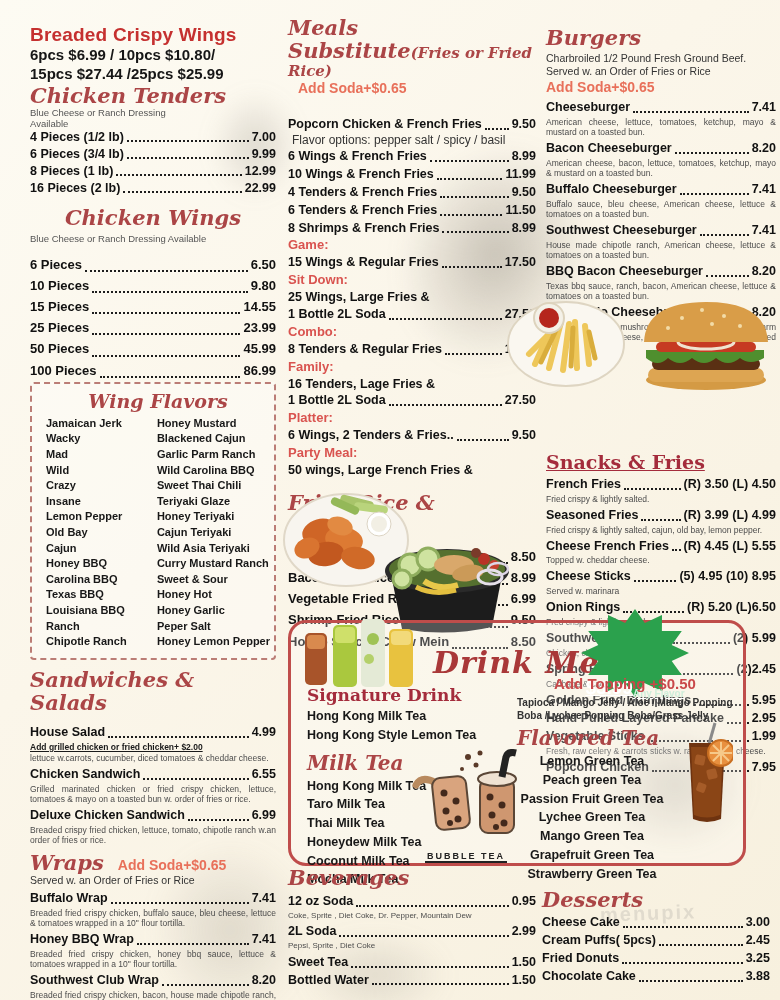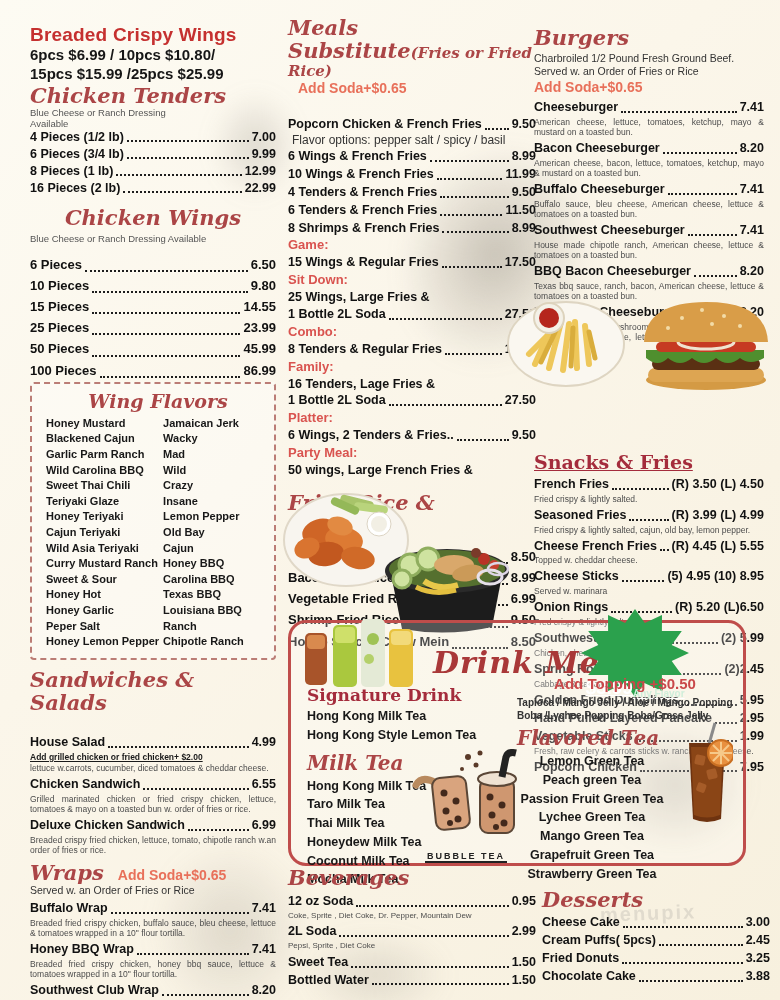--- a/index.html
+++ b/index.html
@@ -9,21 +9,21 @@
   .blob{position:absolute;border-radius:50%;filter:blur(10px);pointer-events:none;}
   .b1{left:400px;top:140px;width:190px;height:230px;background:radial-gradient(closest-side,rgba(120,112,100,.38),rgba(120,112,100,0));transform:rotate(20deg);}
   .b2{left:210px;top:90px;width:90px;height:110px;background:radial-gradient(closest-side,rgba(130,122,110,.25),rgba(130,122,110,0));}
   .b3{left:600px;top:720px;width:150px;height:130px;background:radial-gradient(closest-side,rgba(130,122,110,.28),rgba(130,122,110,0));}
   .b4{left:150px;top:840px;width:160px;height:180px;background:radial-gradient(closest-side,rgba(130,122,110,.22),rgba(130,122,110,0));}
   .b5{left:300px;top:930px;width:150px;height:90px;background:radial-gradient(closest-side,rgba(130,122,110,.2),rgba(130,122,110,0));}
 
   .col{position:absolute;}
   .col-left{left:30px;top:24px;width:246px;}
   .col-mid{left:288px;top:16px;width:248px;}
-  .col-right{left:534px;top:26px;width:230px;}
+  .col-right{left:546px;top:26px;width:230px;}
 
   .script{font-family:"DejaVu Serif",serif;font-style:italic;font-weight:700;color:#ab4546;} .t21{font-size:21px;line-height:1.1;} .t19{font-size:19px;}
   .bw-title{font-weight:800;font-size:19px;color:#c5302f;letter-spacing:.2px;}
   .bw-line{font-weight:800;font-size:15px;color:#161616;line-height:1.25;}
   .note{font-size:9.5px;color:#555;line-height:1.2;}
   .soda{color:#e8705a;font-weight:700;font-size:14px;}
   .serif-red{font-family:"DejaVu Serif",serif;font-weight:700;color:#a42c3c;}
   .underline{text-decoration:underline;}
   .center{text-align:center;}
   .mt{margin-top:10px;text-align:center;} .mb{margin-bottom:4px;}
@@ -85,21 +85,21 @@
   <div class="blob b1"></div>
   <div class="blob b2"></div>
   <div class="blob b3"></div>
   <div class="blob b4"></div>
   <div class="blob b5"></div>
 
   <div class="col col-left">
     <div>
       <div class="bw-title">Breaded Crispy Wings</div>
       <div class="bw-line">6pcs $6.99 / 10pcs $10.80/</div>
-      <div class="bw-line">15pcs $15.99 /25pcs $25.99</div>
+      <div class="bw-line">15pcs $27.44 /25pcs $25.99</div>
     </div>
     <div class="script t21">Chicken Tenders</div>
     <div class="note">Blue Cheese or Ranch Dressing</div>
     <div class="note">Available</div>
     <div class="list-tight">
         <div class="mi">
           <div class="mi-row">
             <span class="mi-name">4 Pieces (1/2 lb)</span>
             <span class="dots"></span>
             <span class="mi-price">7.00</span>
@@ -171,58 +171,58 @@
             <span class="mi-name">100 Pieces</span>
             <span class="dots"></span>
             <span class="mi-price">86.99</span>
           </div>
         </div>
       </div>
 
     <div class="flavor-box">
       <div class="script t19 center">Wing Flavors</div>
       <div class="flavor-cols">
+        <div>
+            <div class="flavor">Jamaican Jerk</div>
+            <div class="flavor">Wacky</div>
+            <div class="flavor">Mad</div>
+            <div class="flavor">Wild</div>
+            <div class="flavor">Crazy</div>
+            <div class="flavor">Insane</div>
+            <div class="flavor">Lemon Pepper</div>
+            <div class="flavor">Old Bay</div>
+            <div class="flavor">Cajun</div>
+            <div class="flavor">Honey BBQ</div>
+            <div class="flavor">Carolina BBQ</div>
+            <div class="flavor">Texas BBQ</div>
+            <div class="flavor">Louisiana BBQ</div>
+            <div class="flavor">Ranch</div>
+            <div class="flavor">Chipotle Ranch</div>
+          </div>
         <div>
             <div class="flavor">Honey Mustard</div>
             <div class="flavor">Blackened Cajun</div>
             <div class="flavor">Garlic Parm Ranch</div>
             <div class="flavor">Wild Carolina BBQ</div>
             <div class="flavor">Sweet Thai Chili</div>
             <div class="flavor">Teriyaki Glaze</div>
             <div class="flavor">Honey Teriyaki</div>
             <div class="flavor">Cajun Teriyaki</div>
             <div class="flavor">Wild Asia Teriyaki</div>
             <div class="flavor">Curry Mustard Ranch</div>
             <div class="flavor">Sweet &amp; Sour</div>
             <div class="flavor">Honey Hot</div>
             <div class="flavor">Honey Garlic</div>
             <div class="flavor">Peper Salt</div>
             <div class="flavor">Honey Lemon Pepper</div>
           </div>
-        <div>
-            <div class="flavor">Jamaican Jerk</div>
-            <div class="flavor">Wacky</div>
-            <div class="flavor">Mad</div>
-            <div class="flavor">Wild</div>
-            <div class="flavor">Crazy</div>
-            <div class="flavor">Insane</div>
-            <div class="flavor">Lemon Pepper</div>
-            <div class="flavor">Old Bay</div>
-            <div class="flavor">Cajun</div>
-            <div class="flavor">Honey BBQ</div>
-            <div class="flavor">Carolina BBQ</div>
-            <div class="flavor">Texas BBQ</div>
-            <div class="flavor">Louisiana BBQ</div>
-            <div class="flavor">Ranch</div>
-            <div class="flavor">Chipotle Ranch</div>
-          </div>
       </div>
     </div>
 
-    <div class="script t21" style="margin-bottom:20px;">Sandwiches &amp; Salads</div>
+    <div class="script t21" style="margin-bottom:10px;">Sandwiches &amp; Salads</div>
     <div>
         <div class="mi">
           <div class="mi-row">
             <span class="mi-name">House Salad</span>
             <span class="dots"></span>
             <span class="mi-price">4.99</span>
           </div>
           <div class="mi-add">Add grilled chicken or fried chicken+ $2.00</div>
           <div class="mi-desc">lettuce w.carrots, cucumber, diced tomatoes &amp; cheddar cheese.</div>
         </div>

